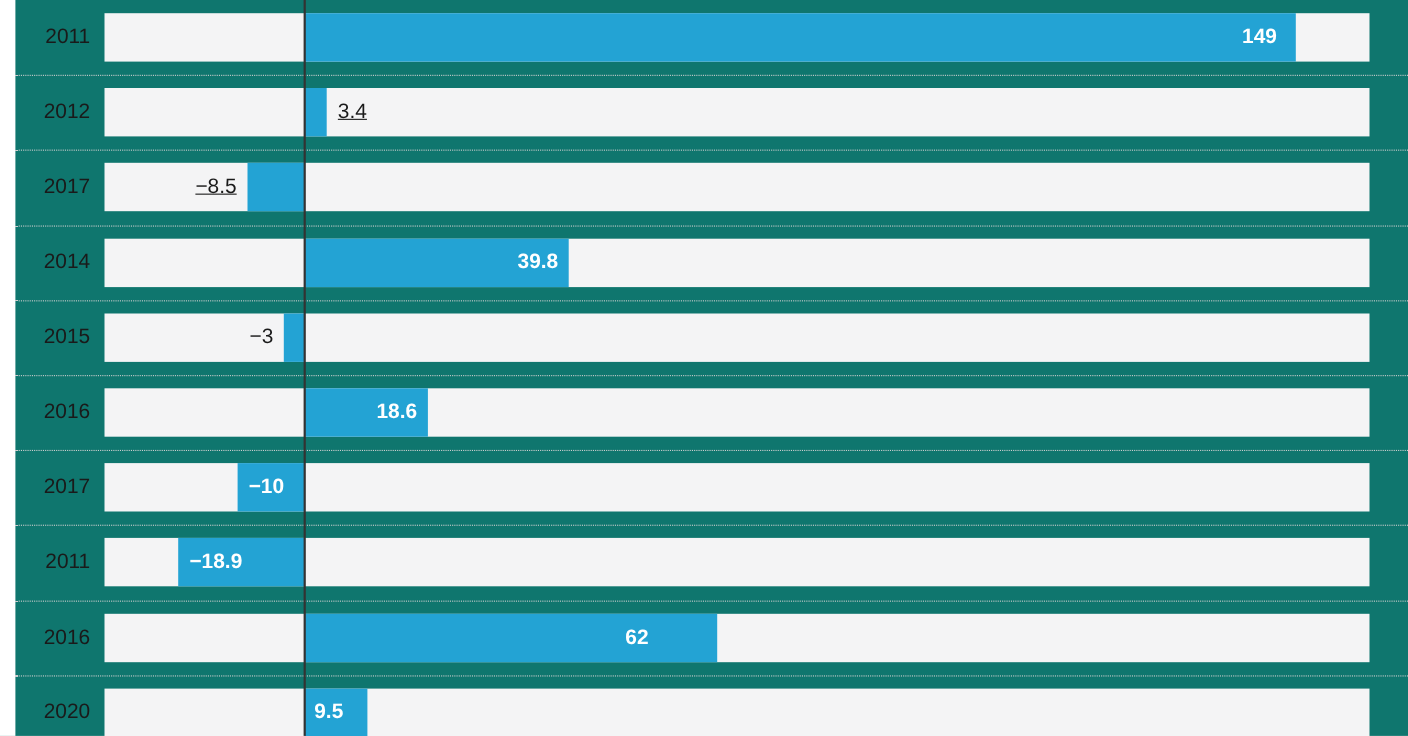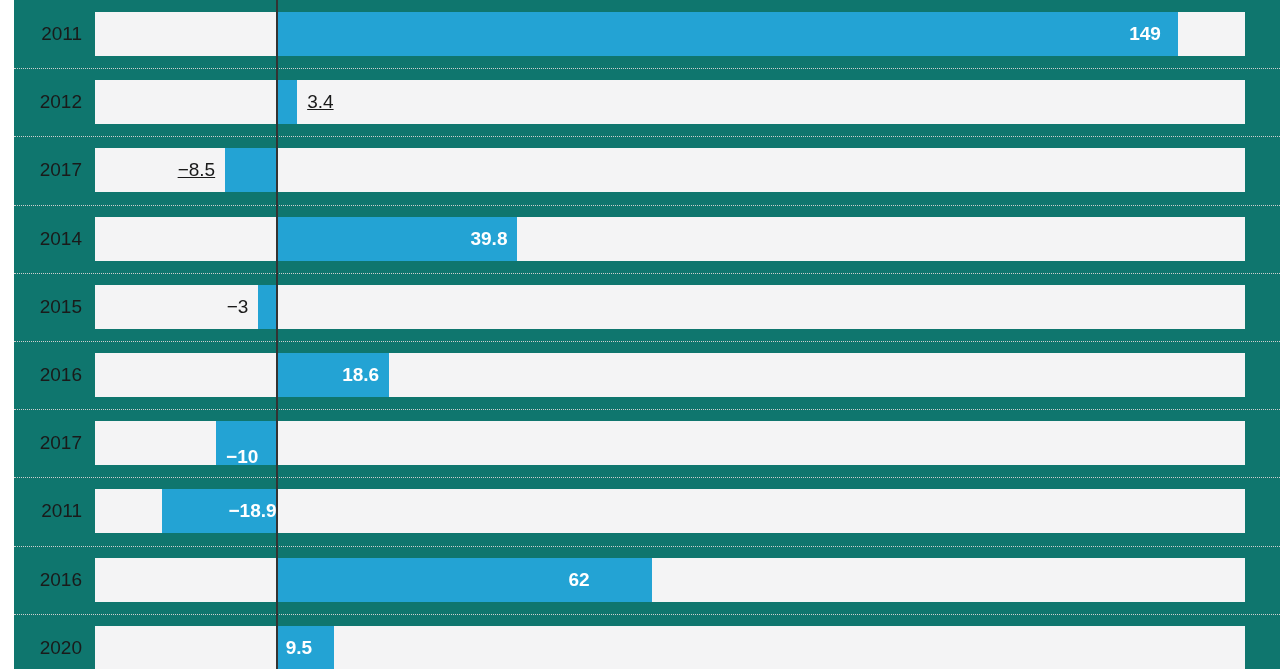--- a/index.html
+++ b/index.html
@@ -142,28 +142,28 @@
         <div class="cat-label">2016</div>
         <div class="track"></div>
         <div class="bar" style="background: rgb(35, 163, 212); left: 276.579px; width: 112.579px;"></div>
         <div class="bar-label inside" style="left: 276.579px; width: 112.579px; text-align: right; box-sizing: border-box; padding-right: 10px; border-radius: 19px;">18.6</div>
       </div>
       <div class="row">
         <div class="row-sep"></div>
         <div class="cat-label">2017</div>
         <div class="track"></div>
         <div class="bar" style="background: rgb(35, 163, 212); left: 216.053px; width: 60.5263px;"></div>
-        <div class="bar-label inside" style="left: 216.053px; width: 60.5263px; text-align: left; box-sizing: border-box; padding-left: 10px; margin-top: 14px;">−10</div>
+        <div class="bar-label inside" style="left: 216.053px; width: 60.5263px; text-align: left; box-sizing: border-box; padding-left: 10px;">−10</div>
       </div>
       <div class="row">
         <div class="row-sep"></div>
         <div class="cat-label">2011</div>
         <div class="track"></div>
         <div class="bar" style="background: rgb(35, 163, 212); left: 162.184px; width: 114.395px;"></div>
-        <div class="bar-label inside" style="left: 162.184px; width: 114.395px; text-align: right; box-sizing: border-box; padding-left: 10px;">−18.9</div>
+        <div class="bar-label inside" style="left: 162.184px; width: 114.395px; text-align: left; box-sizing: border-box; padding-left: 10px;">−18.9</div>
       </div>
       <div class="row">
         <div class="row-sep"></div>
         <div class="cat-label">2016</div>
         <div class="track"></div>
         <div class="bar" style="background: rgb(35, 163, 212); left: 276.579px; width: 375.263px;"></div>
         <div class="bar-label inside" style="left: 276.579px; width: 323px; text-align: right; box-sizing: border-box; padding-right: 10px;">62</div>
       </div>
       <div class="row">
         <div class="row-sep"></div>

